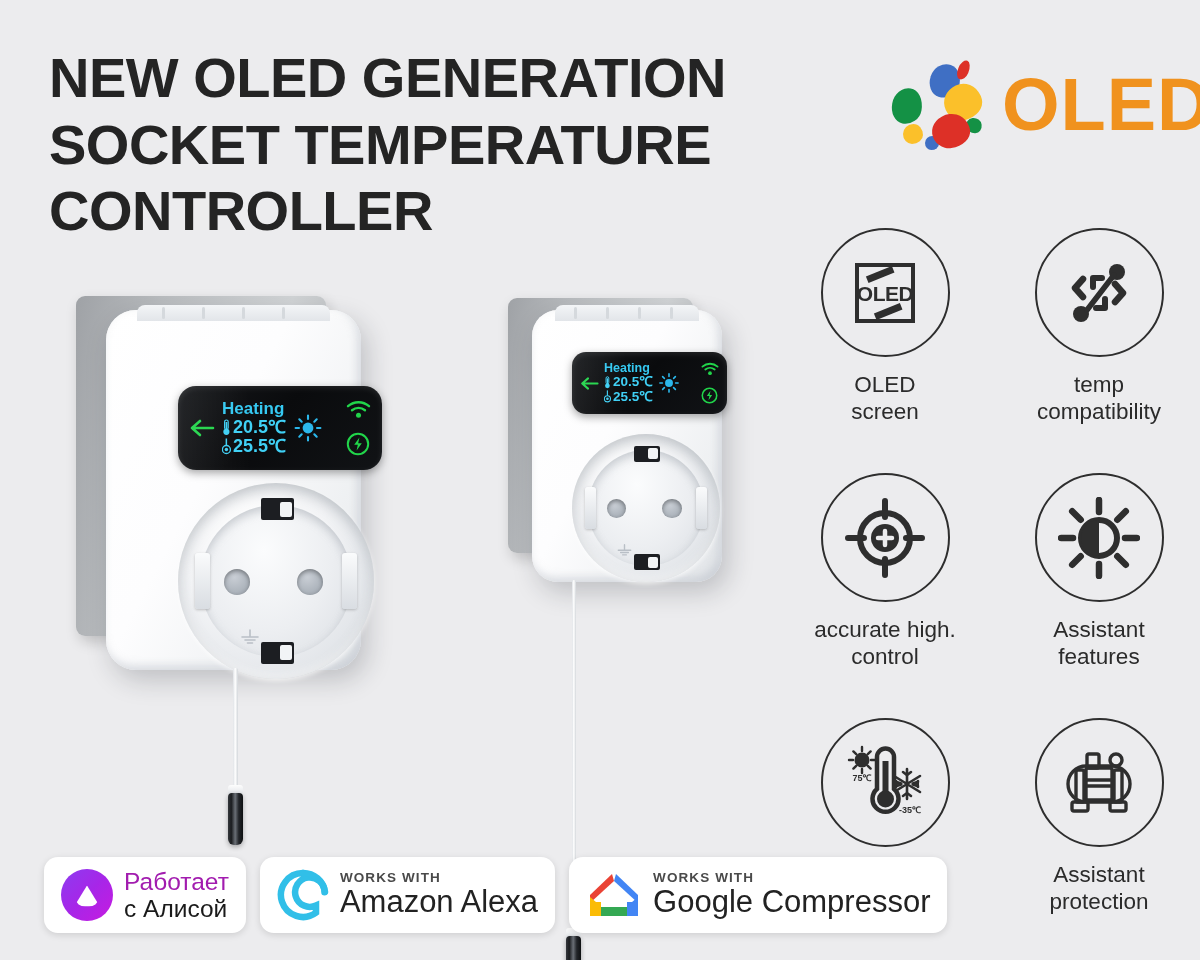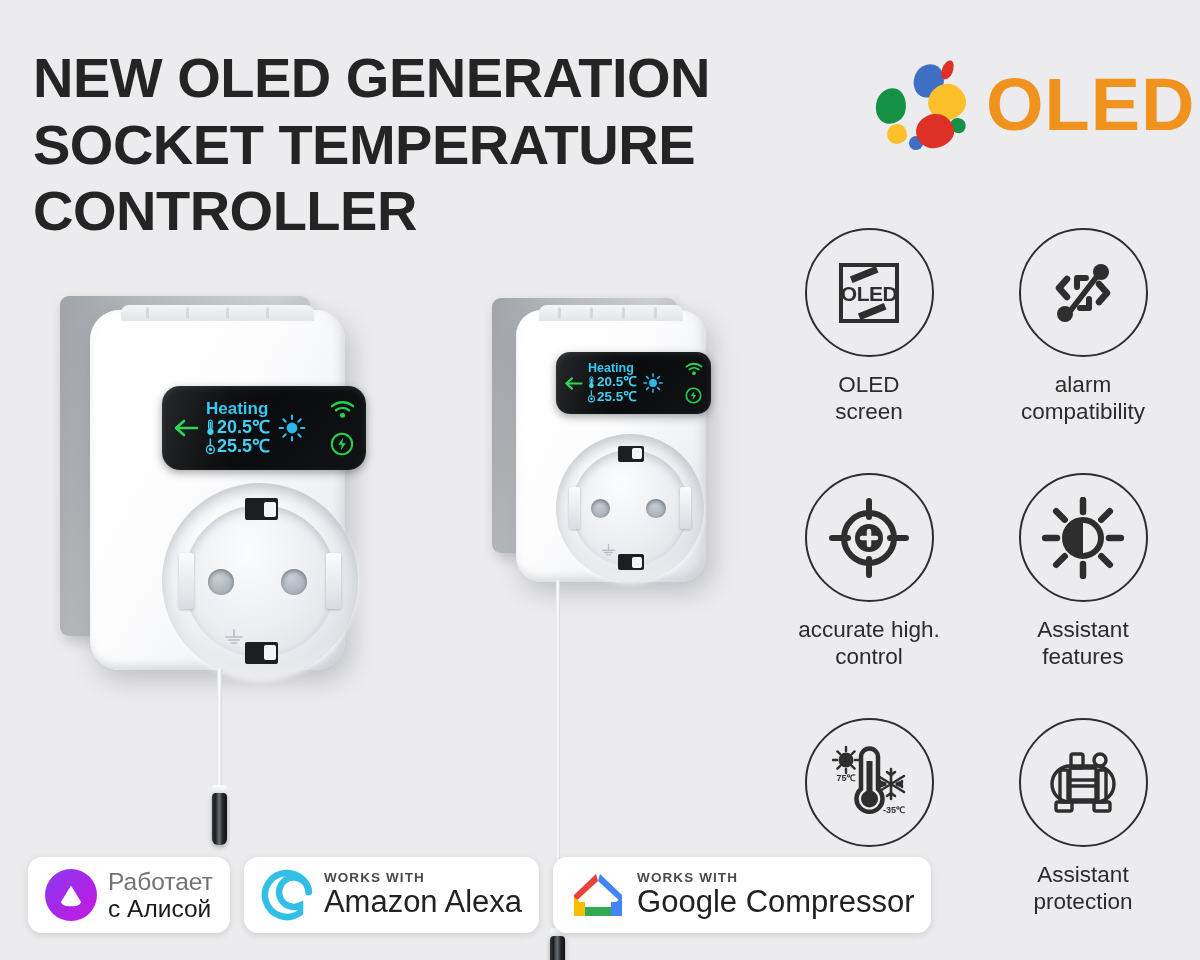--- a/index.html
+++ b/index.html
@@ -4,21 +4,21 @@
 <style>
   * { box-sizing: border-box; margin: 0; padding: 0; }
   html, body { width: 1200px; height: 960px; }
   body {
     background: #ececee;
     font-family: "Liberation Sans", sans-serif;
     position: relative;
     overflow: hidden;
     color: #222;
   }
-  .stage { position: absolute; inset: 0; }
+  .stage { position: absolute; inset: 0; margin-left: 16px; }
 
   
   .headline {
     position: absolute;
     left: 33px; top: 45px;
     width: 830px;
     font-weight: 700;
     font-size: 56px;
     line-height: 1.19;
     letter-spacing: -0.5px;
@@ -155,21 +155,21 @@
     background: #ffffff;
     border-radius: 14px;
     box-shadow: 0 2px 7px rgba(0,0,0,.13);
     display: flex; align-items: center; gap: 11px;
     padding: 11px 17px;
     height: 76px;
   }
   .badge-txt { display: flex; flex-direction: column; justify-content: center; }
   .bt-small { font-size: 13.5px; letter-spacing: 1.1px; color: #4a4a4a; font-weight: 600; }
   .bt-big { font-size: 31px; color: #222; line-height: 1.12; white-space: nowrap; }
-  .bt-ru1 { font-size: 24.5px; color: #737373; line-height: 1.12; }
+  .bt-ru1 { font-size: 24.5px; color: #a21caf; line-height: 1.12; }
   .bt-ru2 { font-size: 24.5px; color: #1a1a1a; line-height: 1.12; }
 
   .alice-logo { width: 52px; height: 52px; border-radius: 50%; background: linear-gradient(135deg,#8d3cf0 0%,#a726e8 50%,#c61be0 100%); position: relative; flex:none; }
   .alice-logo::after {
     content:""; position:absolute; left:50%; top:52%; transform:translate(-50%,-50%);
     width: 22px; height: 21px; background: #ffffff;
     border-radius: 8px 8px 9px 9px / 11px 11px 7px 7px;
     clip-path: polygon(50% 0%, 100% 86%, 86% 100%, 14% 100%, 0% 86%);
   }
   .alexa-logo { width: 52px; height: 52px; flex:none; }
@@ -371,21 +371,21 @@
           <circle cx="57" cy="18" r="8" fill="#2e2e2e"></circle>
           <circle cx="21" cy="60" r="8" fill="#2e2e2e"></circle>
           <path d="M54 21L27 56" stroke="#2e2e2e" stroke-width="5.5" stroke-linecap="round"></path>
           <path d="M23 25l-8 9 8 9" stroke="#2e2e2e" stroke-width="6.5" stroke-linecap="round" stroke-linejoin="round"></path>
           <path d="M55 30l8 9-8 9" stroke="#2e2e2e" stroke-width="6.5" stroke-linecap="round" stroke-linejoin="round"></path>
           <path d="M42 24h-9v9" stroke="#2e2e2e" stroke-width="6" stroke-linecap="round" stroke-linejoin="round"></path>
           <path d="M36 54h9v-9" stroke="#2e2e2e" stroke-width="6" stroke-linecap="round" stroke-linejoin="round"></path>
         </svg>
       </div>
       <div class="f-label">
-        <span>alarm</span>
+        <span>temp</span>
         <span>compatibility</span>
       </div>
     </div>
 
     <div class="feature">
       <div class="f-circle">
         <svg width="80" height="80" viewBox="0 0 80 80" fill="none">
           <path d="M40 3v16M40 61v16M3 40h16M61 40h16" stroke="#2e2e2e" stroke-width="6" stroke-linecap="round"></path>
           <circle cx="40" cy="40" r="25" stroke="#2e2e2e" stroke-width="6"></circle>
           <circle cx="40" cy="40" r="14" fill="#2e2e2e"></circle>

